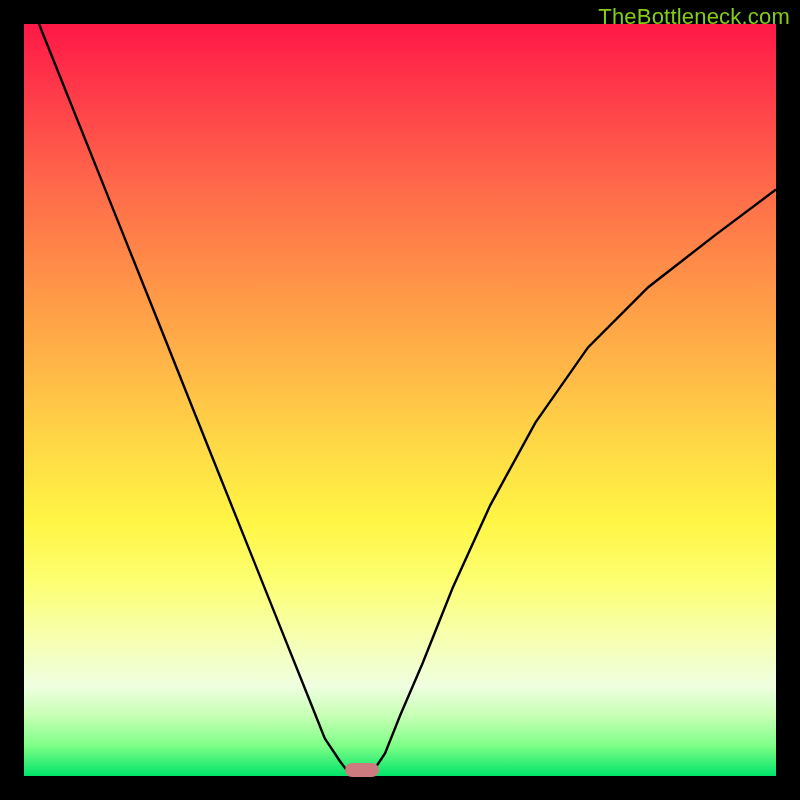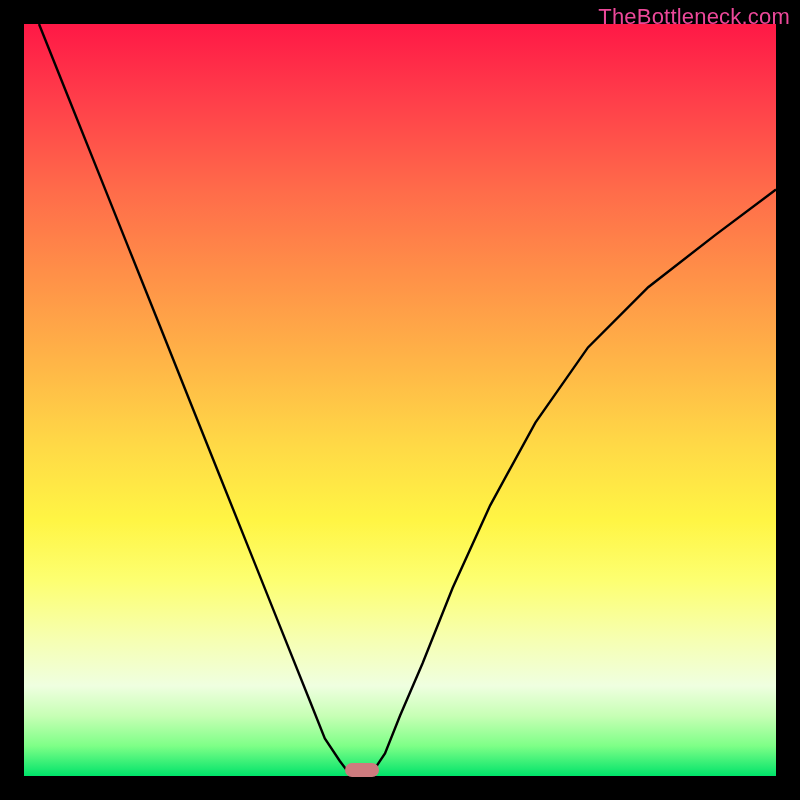--- a/index.html
+++ b/index.html
@@ -30,21 +30,21 @@
       #efffe0 88%,
       #c7ffb5 92%,
       #7eff87 96%,
       #00e36a 100%
     );
   }
   .watermark {
     position: absolute;
     top: 4px;
     right: 10px;
-    color: #ec4899;
+    color: #84cc16;
     font-size: 22px;
     font-weight: 500;
     letter-spacing: 0.2px;
     user-select: none;
   }
   svg.curve {
     position: absolute;
     left: 0; top: 0;
     width: 752px;
     height: 752px;

